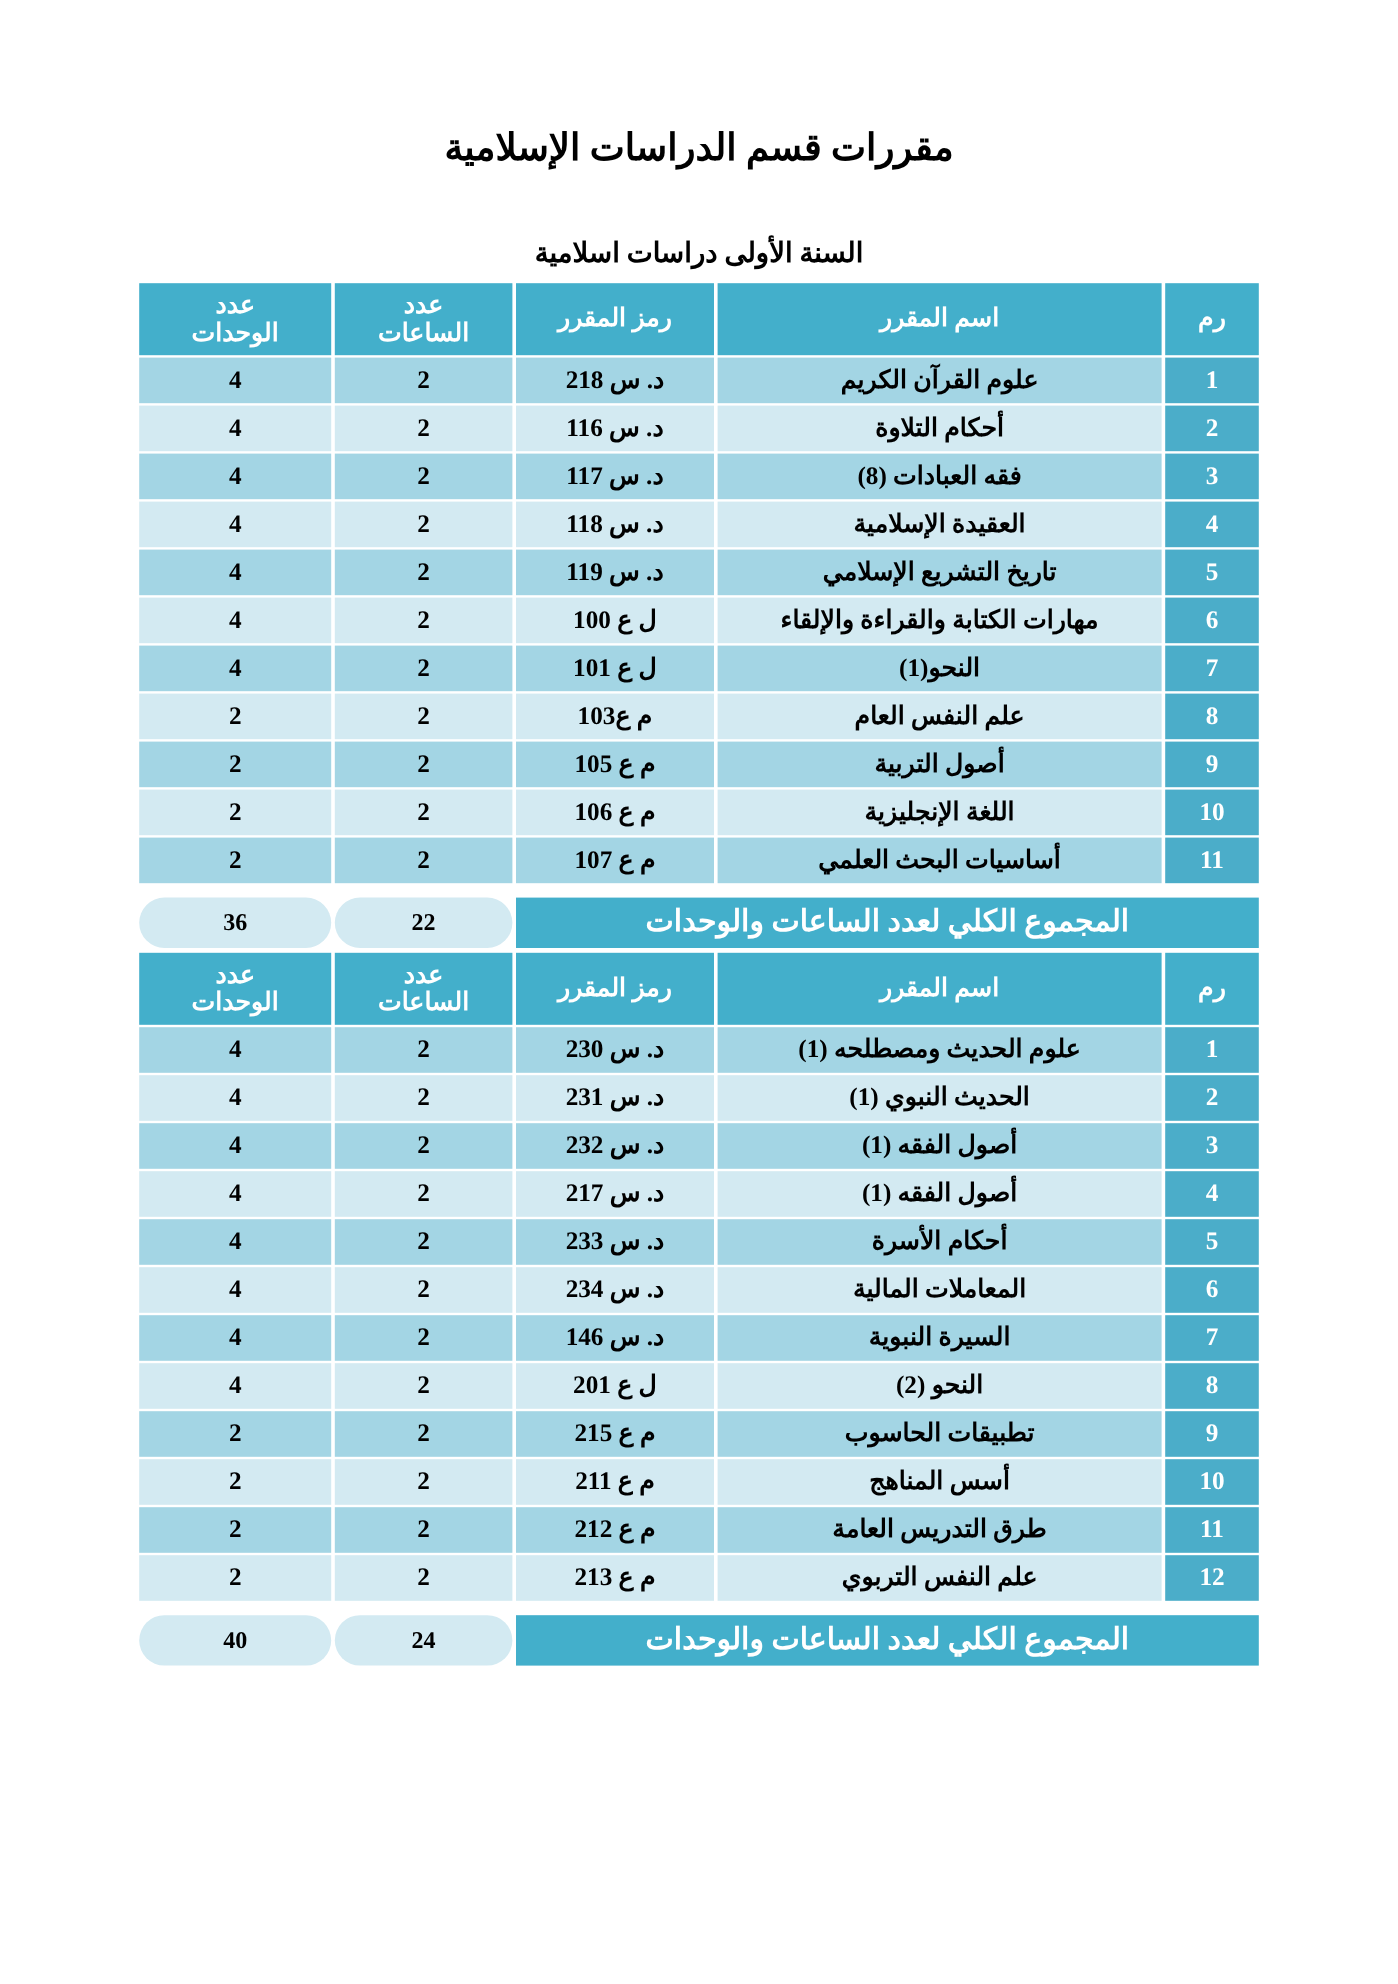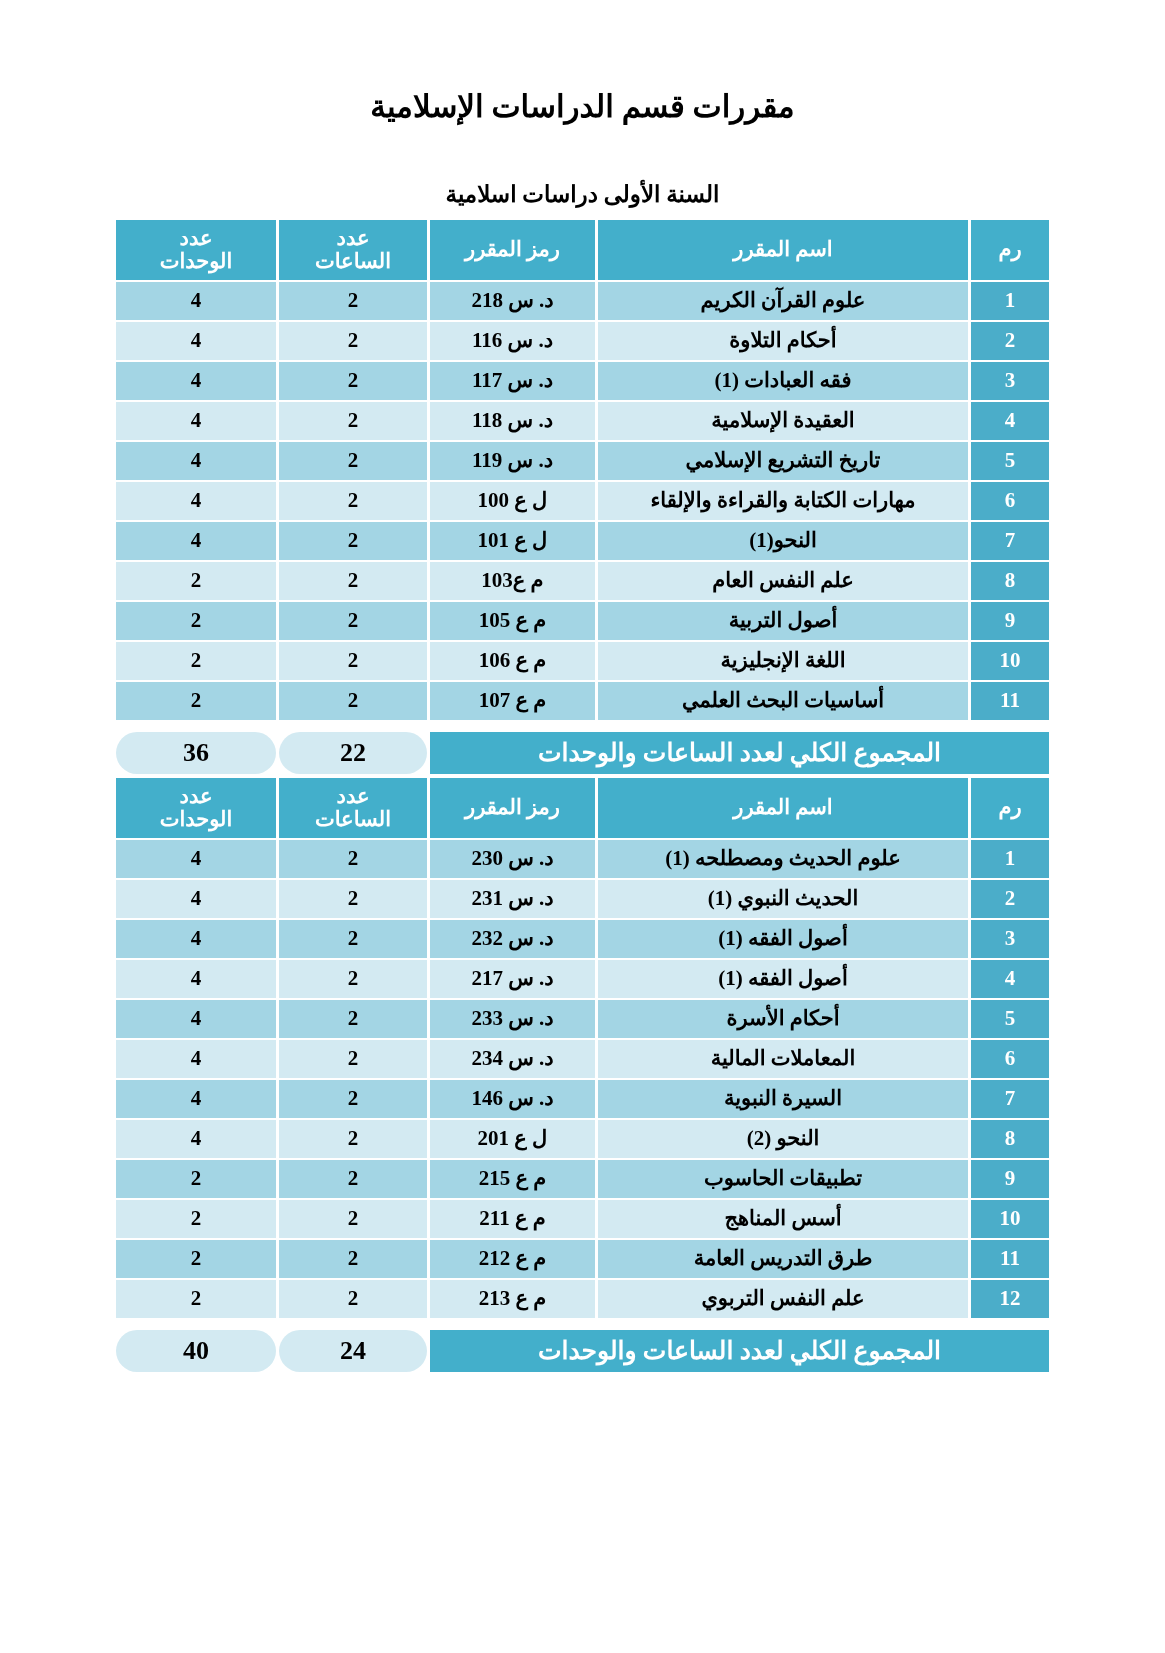--- a/index.html
+++ b/index.html
@@ -12,21 +12,21 @@
     height: 1653px;
     font-family: "Liberation Serif", "DejaVu Serif", serif;
     color: #000000;
     position: relative;
     overflow: hidden;
   }
   .page {
     width: 1165px;
     height: 1653px;
     box-sizing: border-box;
-    padding: 0;
+    padding: 16px;
     position: relative;
   }
   .doc-title {
     text-align: center;
     font-size: 31px;
     font-weight: bold;
     margin: 0;
     padding-top: 88px;
     letter-spacing: 0;
     direction: rtl;
@@ -102,21 +102,21 @@
     color: #ffffff;
     height: 42px;
     font-size: 25px;
     text-align: center;
   }
   tr.total-row td.total-hours,
   tr.total-row td.total-units {
     background: #D3EAF2;
     color: #000000;
     height: 42px;
-    font-size: 26px;
+    font-size: 20px;
     border-radius: 21px;
   }
   .spacer-row td { height: 8px; background: transparent !important; }
 </style>
 </head>
 <body>
 
 <div class="page">
 
   <h1 class="doc-title">مقررات قسم الدراسات الإسلامية</h1>
@@ -157,21 +157,21 @@
           </tr>
           <tr class="shade-b">
             <td class="num">2</td>
             <td class="name">أحكام التلاوة</td>
             <td class="code">د. س  116</td>
             <td class="hours">2</td>
             <td class="units">4</td>
           </tr>
           <tr class="shade-a">
             <td class="num">3</td>
-            <td class="name">فقه العبادات (1)</td>
+            <td class="name">فقه العبادات (8)</td>
             <td class="code">د. س  117</td>
             <td class="hours">2</td>
             <td class="units">4</td>
           </tr>
           <tr class="shade-b">
             <td class="num">4</td>
             <td class="name">العقيدة الإسلامية</td>
             <td class="code">د. س  118</td>
             <td class="hours">2</td>
             <td class="units">4</td>

